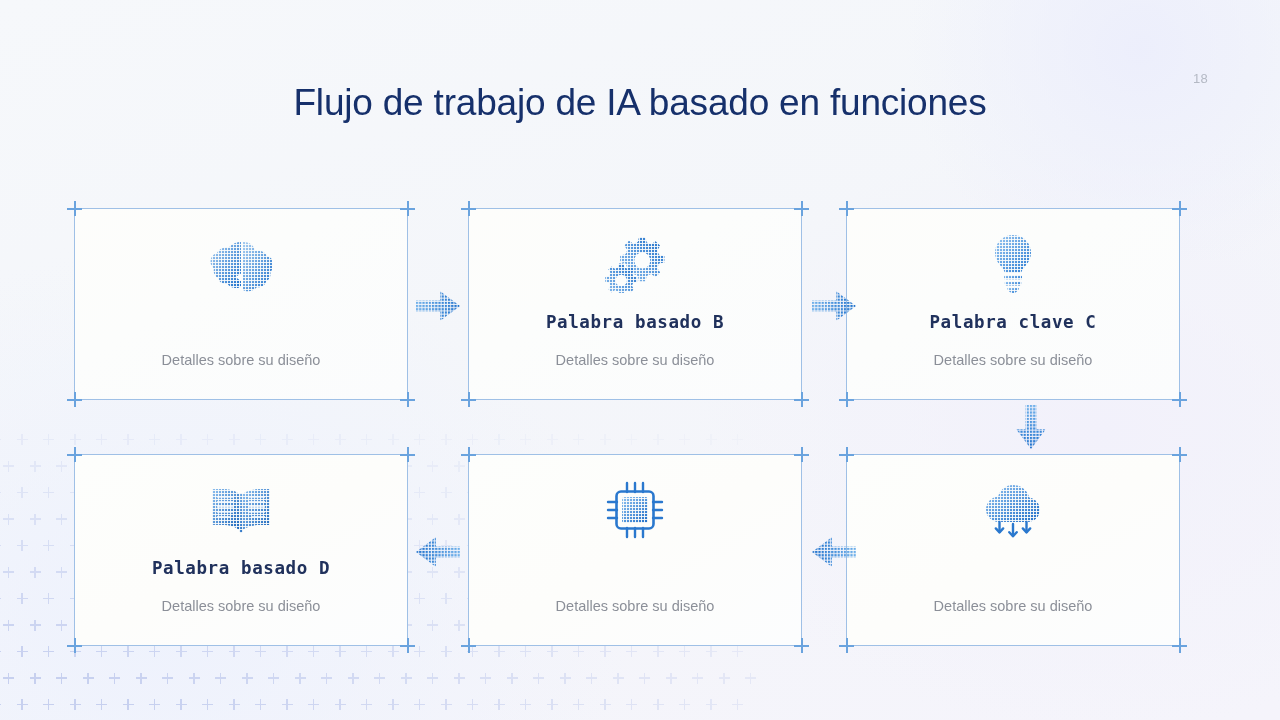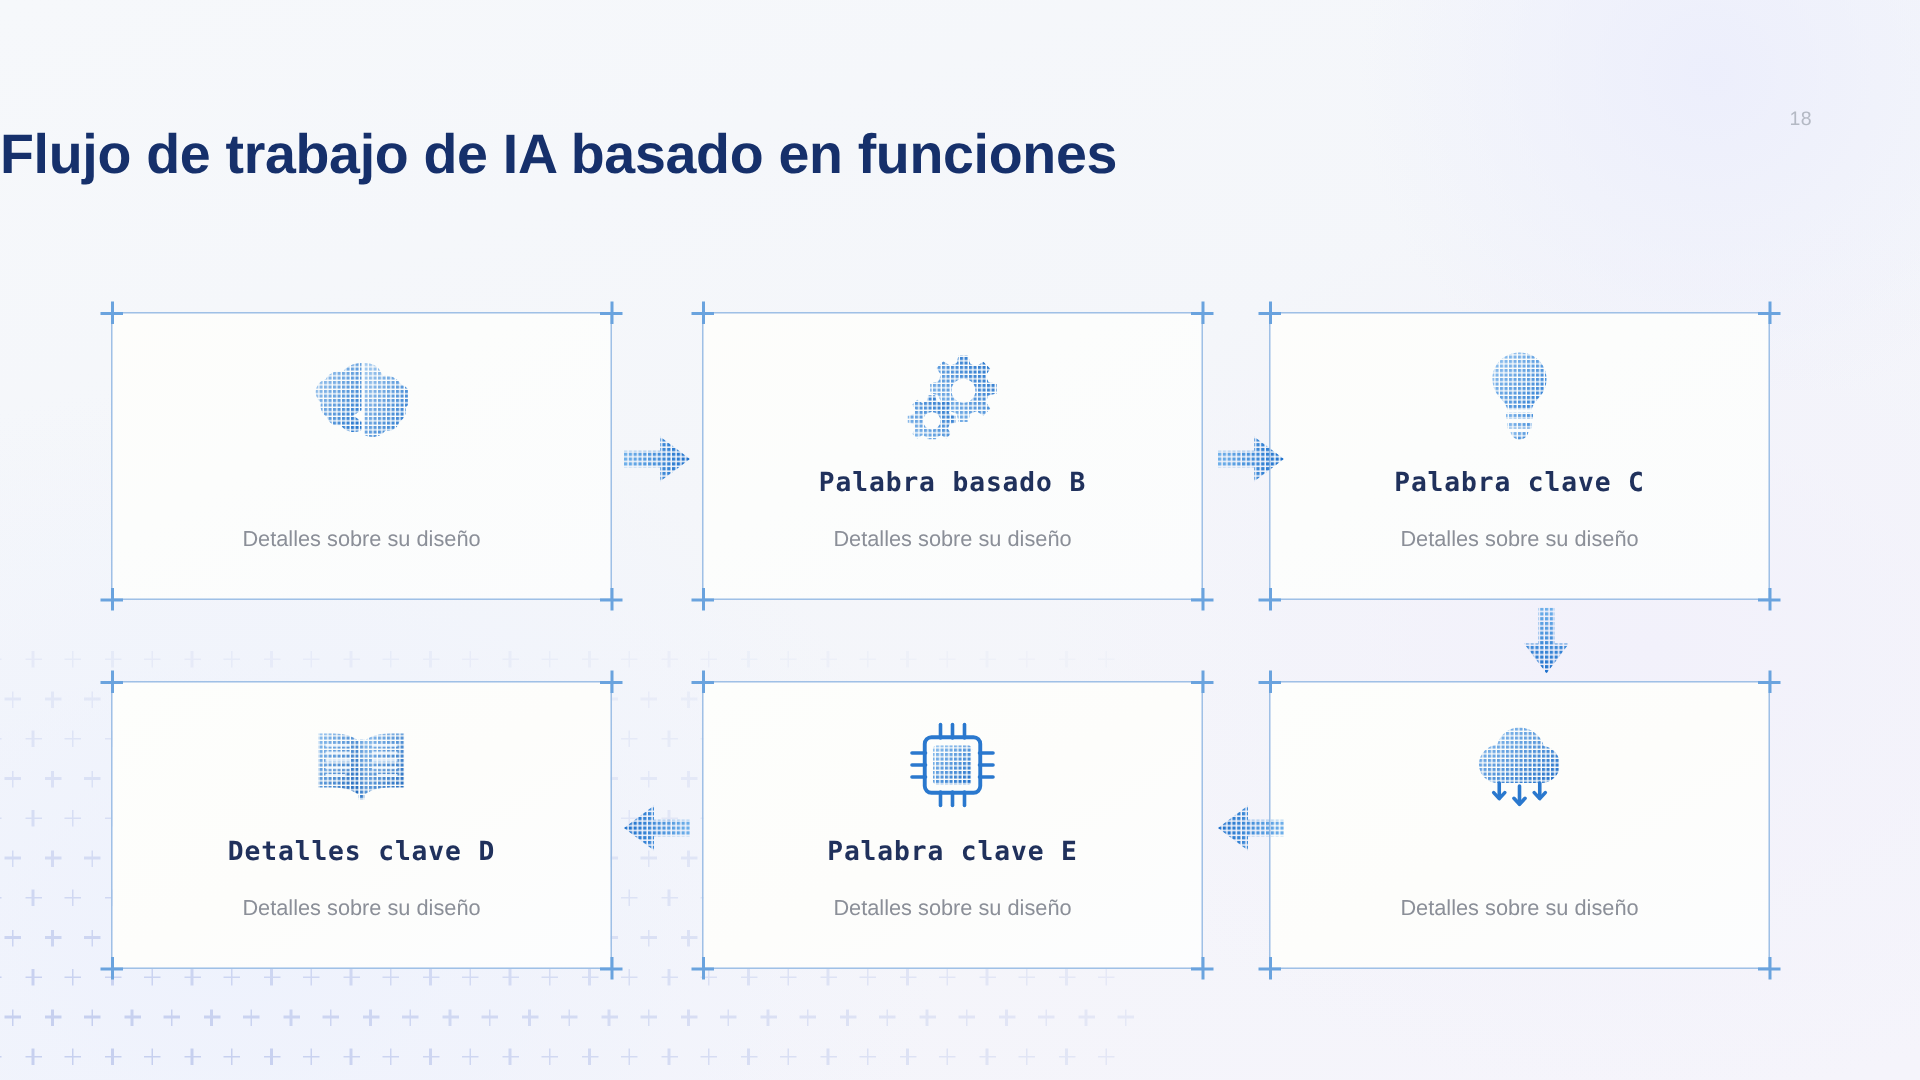--- a/index.html
+++ b/index.html
@@ -70,22 +70,23 @@
     top: 71px;
     font-size: 13px;
     color: #b4b9c4;
     letter-spacing: .3px;
   }
 
   #title {
     position: absolute;
     left: 0; right: 0;
     top: 82px;
+    text-align: center;
     font-size: 37px;
-    font-weight: bold;
+    font-weight: normal;
     color: #16306b;
     letter-spacing: -0.2px;
     font-family: "Liberation Sans", sans-serif;
   }
 
   
   #grid {
     position: absolute;
     left: 74px;
     top: 208px;
@@ -627,21 +628,21 @@
               <rect x="7" y="26" width="17" height="1.8"></rect>
             <rect x="7" y="31" width="13" height="1.8"></rect>
             <rect x="38" y="11" width="17" height="1.8"></rect>
               <rect x="38" y="16" width="17" height="1.8"></rect>
             <rect x="38" y="21" width="17" height="1.8"></rect>
               <rect x="38" y="26" width="17" height="1.8"></rect>
             <rect x="42" y="31" width="13" height="1.8"></rect>
           </g>
         </svg>
       </div>
-      <div class="card-title">Detalles clave D</div>
+      <div class="card-title">Palabra basado D</div>
       <div class="card-sub">Detalles sobre su diseño</div>
     </div>
 
     <div class="card r2 c2">
       <span class="corner tl"></span>
       <span class="corner tr"></span>
       <span class="corner bl"></span>
       <span class="corner br"></span>
       <div class="card-icon">
         <svg width="58" height="58" viewBox="0 0 58 58">
@@ -671,21 +672,20 @@
             <line x1="47" y1="21" x2="56" y2="21"></line>
               <line x1="47" y1="29" x2="56" y2="29"></line>
               <line x1="47" y1="37" x2="56" y2="37"></line>
           </g>
           <rect x="10.5" y="10.5" width="37" height="37" rx="4.5" fill="none" stroke="#2a78ce" stroke-width="2.6"></rect>
           <g mask="url(#mDot5)">
               <rect x="16" y="16" width="26" height="26" rx="2.5" fill="url(#gCpu)"></rect>
             </g>
         </svg>
       </div>
-      <div class="card-title">Palabra clave E</div>
       <div class="card-sub">Detalles sobre su diseño</div>
     </div>
 
     <div class="card r2 c3">
       <span class="corner tl"></span>
       <span class="corner tr"></span>
       <span class="corner bl"></span>
       <span class="corner br"></span>
       <div class="card-icon">
         <svg width="60" height="56" viewBox="0 0 60 56">

